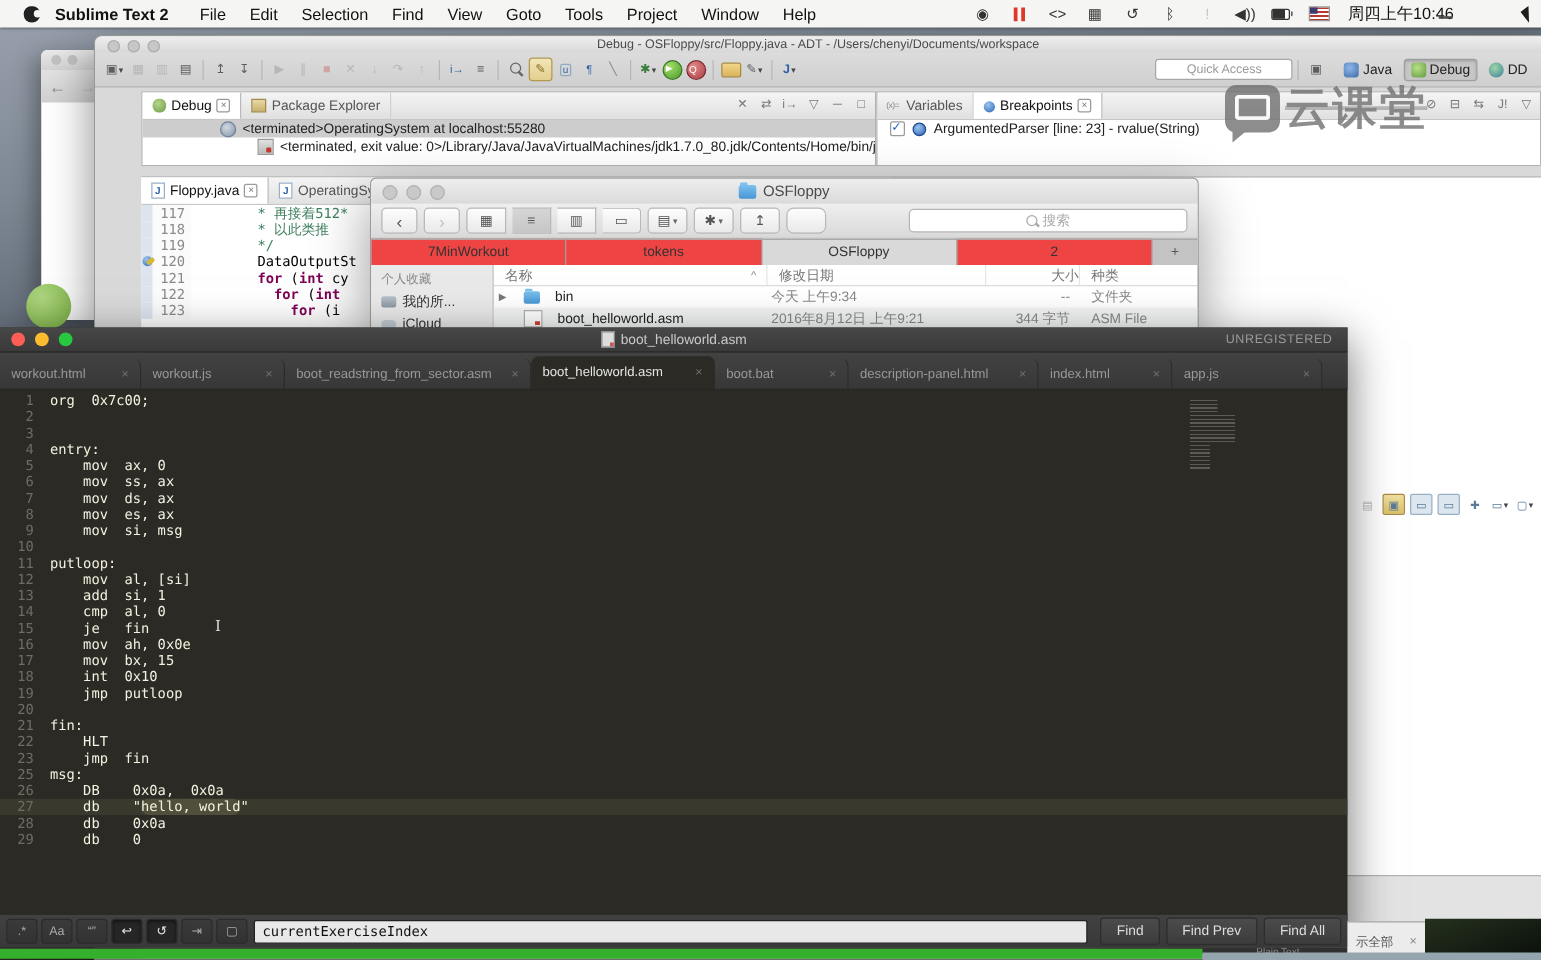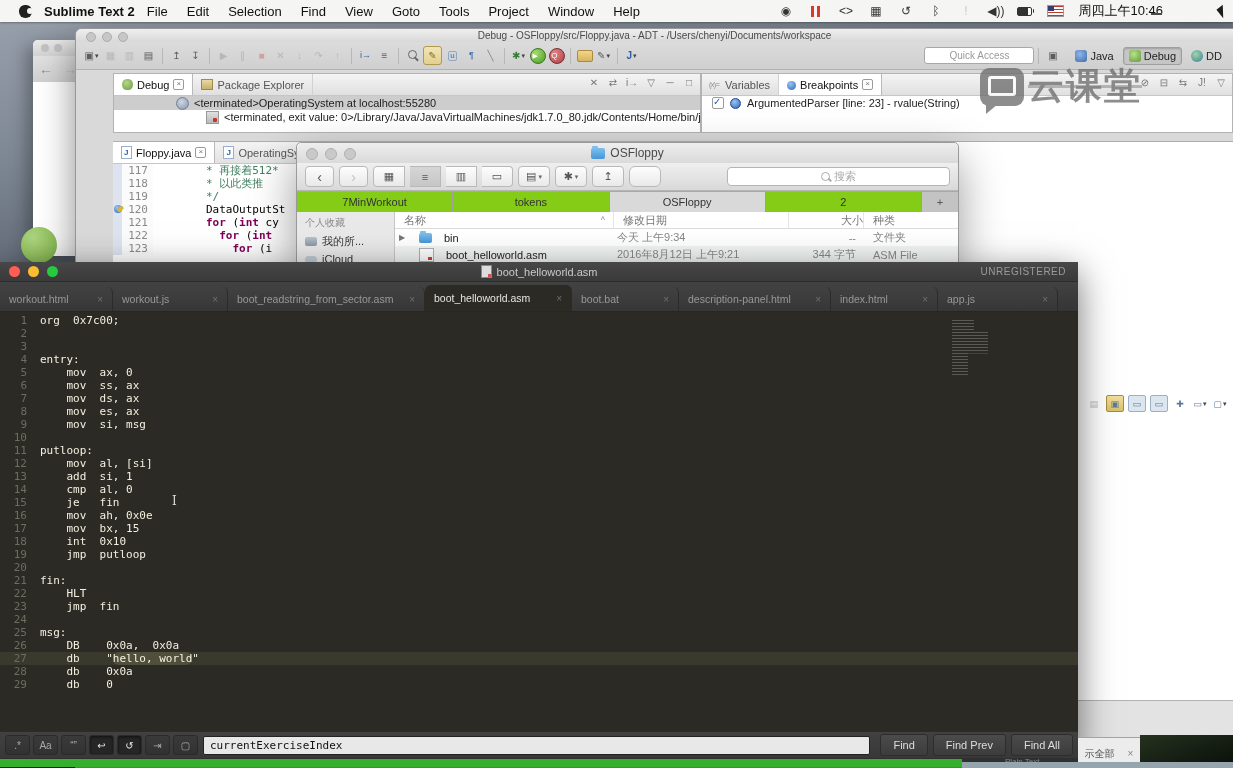--- a/index.html
+++ b/index.html
@@ -5,21 +5,21 @@
   html,body{margin:0;padding:0}
   body{font-family:"Liberation Sans",sans-serif}
   #screen{position:relative;width:1233px;height:768px;overflow:hidden;background:#555}
   
   #desktop{position:absolute;inset:0;background:linear-gradient(170deg,#9aa2ae 0%,#7e8894 16%,#5d6672 30%,#6a5a52 48%,#54423c 60%,#3a2e2c 74%,#17120f 100%)}
   #avatar{position:absolute;left:21px;top:227px;width:36px;height:36px;border-radius:50%;background:radial-gradient(circle at 35% 30%,#aed581,#7cb342);z-index:6}
   
   #menubar{position:absolute;left:0;top:0;width:1233px;height:22px;background:#f5f5f3;display:flex;align-items:center;font-size:13px;color:#111;z-index:60;box-shadow:0 1px 2px rgba(0,0,0,.3)}
   .apple{width:13px;height:13px;margin:0 12px 0 19px;background:radial-gradient(circle at 50% 55%,#222 60%,#000);border-radius:45% 45% 48% 48%;position:relative}
   .apple::before{content:"";position:absolute;right:-1px;top:3px;width:6px;height:6px;background:#f5f5f3;border-radius:50%}
-  .mb-app{font-weight:bold;margin-right:12px}
+  .mb-app{font-weight:bold;margin-right:25px}
   .mb-item{margin-right:19px}
   .mb-right{margin-left:auto;display:flex;align-items:center;gap:13px;padding-right:12px}
   .mi{display:flex;align-items:center;justify-content:center;width:17px;height:16px;color:#333;font-size:12px}
   .pause-icon::before,.pause-icon::after{content:"";width:3px;height:11px;background:#e0362c;margin:0 1.5px}
   .alert-icon{color:#c9c9c9}
   .battery-icon::before{content:"";width:14px;height:7px;border:1px solid #333;border-radius:2px;background:linear-gradient(90deg,#333 0 75%,#fff 75%)}
   .battery-icon::after{content:"";width:2px;height:4px;background:#333;margin-left:1px;border-radius:0 1px 1px 0}
   .us-flag-icon::before{content:"";width:15px;height:10px;background:repeating-linear-gradient(180deg,#b8392e 0 1.5px,#fff 1.5px 3px);box-shadow:inset 5px -4px 0 10px transparent;border:0.5px solid #999;position:relative}
   .us-flag-icon{position:relative}
   .us-flag-icon::after{content:"";position:absolute;left:1px;top:3px;width:6px;height:5px;background:#3c3b6e}
@@ -134,21 +134,21 @@
   .fti.seg{border-radius:0;border-left:none;margin:0}
   .fti.segfirst{border-radius:4px 0 0 4px;border-left:1px solid #b9b9b9}
   .fti.seglast{border-radius:0 4px 4px 0}
   .fti.press{background:linear-gradient(#d6d6d6,#c6c6c6)}
   .fti.menu::after{content:"▾";font-size:7px;margin-left:2px;color:#666}
   .fti.tag-icon{border-radius:6px}
   #f-search{margin-left:auto;width:221px;height:17px;background:#fff;border:1px solid #b5b5b5;border-radius:4px;display:flex;align-items:center;justify-content:center;gap:4px;color:#aaa}
   .mag{width:7px;height:7px;border:1.5px solid #aaa;border-radius:50%;position:relative}
   .mag::after{content:"";position:absolute;left:6px;top:6px;width:4px;height:1.5px;background:#aaa;transform:rotate(45deg)}
   #f-tabs{height:21px;background:#b4b4b4;display:flex;align-items:stretch}
-  .ftab{flex:1;display:flex;align-items:center;justify-content:center;font-size:11px;color:#333;background:#84cc16;border-right:1px solid #9e9e9e;border-top:1px solid #a8a8a8}
+  .ftab{flex:1;display:flex;align-items:center;justify-content:center;font-size:11px;color:#333;background:#ef4444;border-right:1px solid #9e9e9e;border-top:1px solid #a8a8a8}
   .ftab.on{background:#d9d9d9}
   #f-newtab{flex:0 0 36px;display:flex;align-items:center;justify-content:center;background:#c3c3c3;color:#555;border-top:1px solid #a8a8a8}
   #f-body{display:flex;height:51px}
   #f-sidebar{width:89px;background:#e9e9e9;border-right:1px solid #c6c6c6;padding:4px 0 0 8px;flex:none}
   .sb-head{color:#8a8a8a;font-size:10px;margin-bottom:4px}
   .sb-item{display:flex;align-items:center;gap:5px;color:#333;margin-bottom:4px}
   .sb-ic{width:12px;height:9px;border-radius:2px;background:linear-gradient(#b9c2cb,#8b97a3);flex:none}
   .sb-ic.icloud-icon{border-radius:5px;background:#c2ccd4;height:7px}
   #f-list{flex:1;display:flex;flex-direction:column}
   #f-cols{height:19px;display:flex;align-items:center;color:#777;border-bottom:1px solid #dcdcdc}
@@ -816,24 +816,20 @@
           </div>
           <div class="cl">
             <span class="ln">22</span>
             <span class="ct"><span>    HLT</span><span class="selseg"></span><span></span></span>
           </div>
           <div class="cl">
             <span class="ln">23</span>
             <span class="ct"><span>    jmp  fin</span><span class="selseg"></span><span></span></span>
           </div>
           <div class="cl">
-            <span class="ln">24</span>
-            <span class="ct"><span></span><span class="selseg"></span><span></span></span>
-          </div>
-          <div class="cl">
             <span class="ln">25</span>
             <span class="ct"><span>msg:</span><span class="selseg"></span><span></span></span>
           </div>
           <div class="cl">
             <span class="ln">26</span>
             <span class="ct"><span>    DB    0x0a,  0x0a</span><span class="selseg"></span><span></span></span>
           </div>
           <div class="cl hl">
             <span class="ln">27</span>
             <span class="ct"><span>    db    "</span><span class="selseg">hello, world</span><span>"</span></span>

